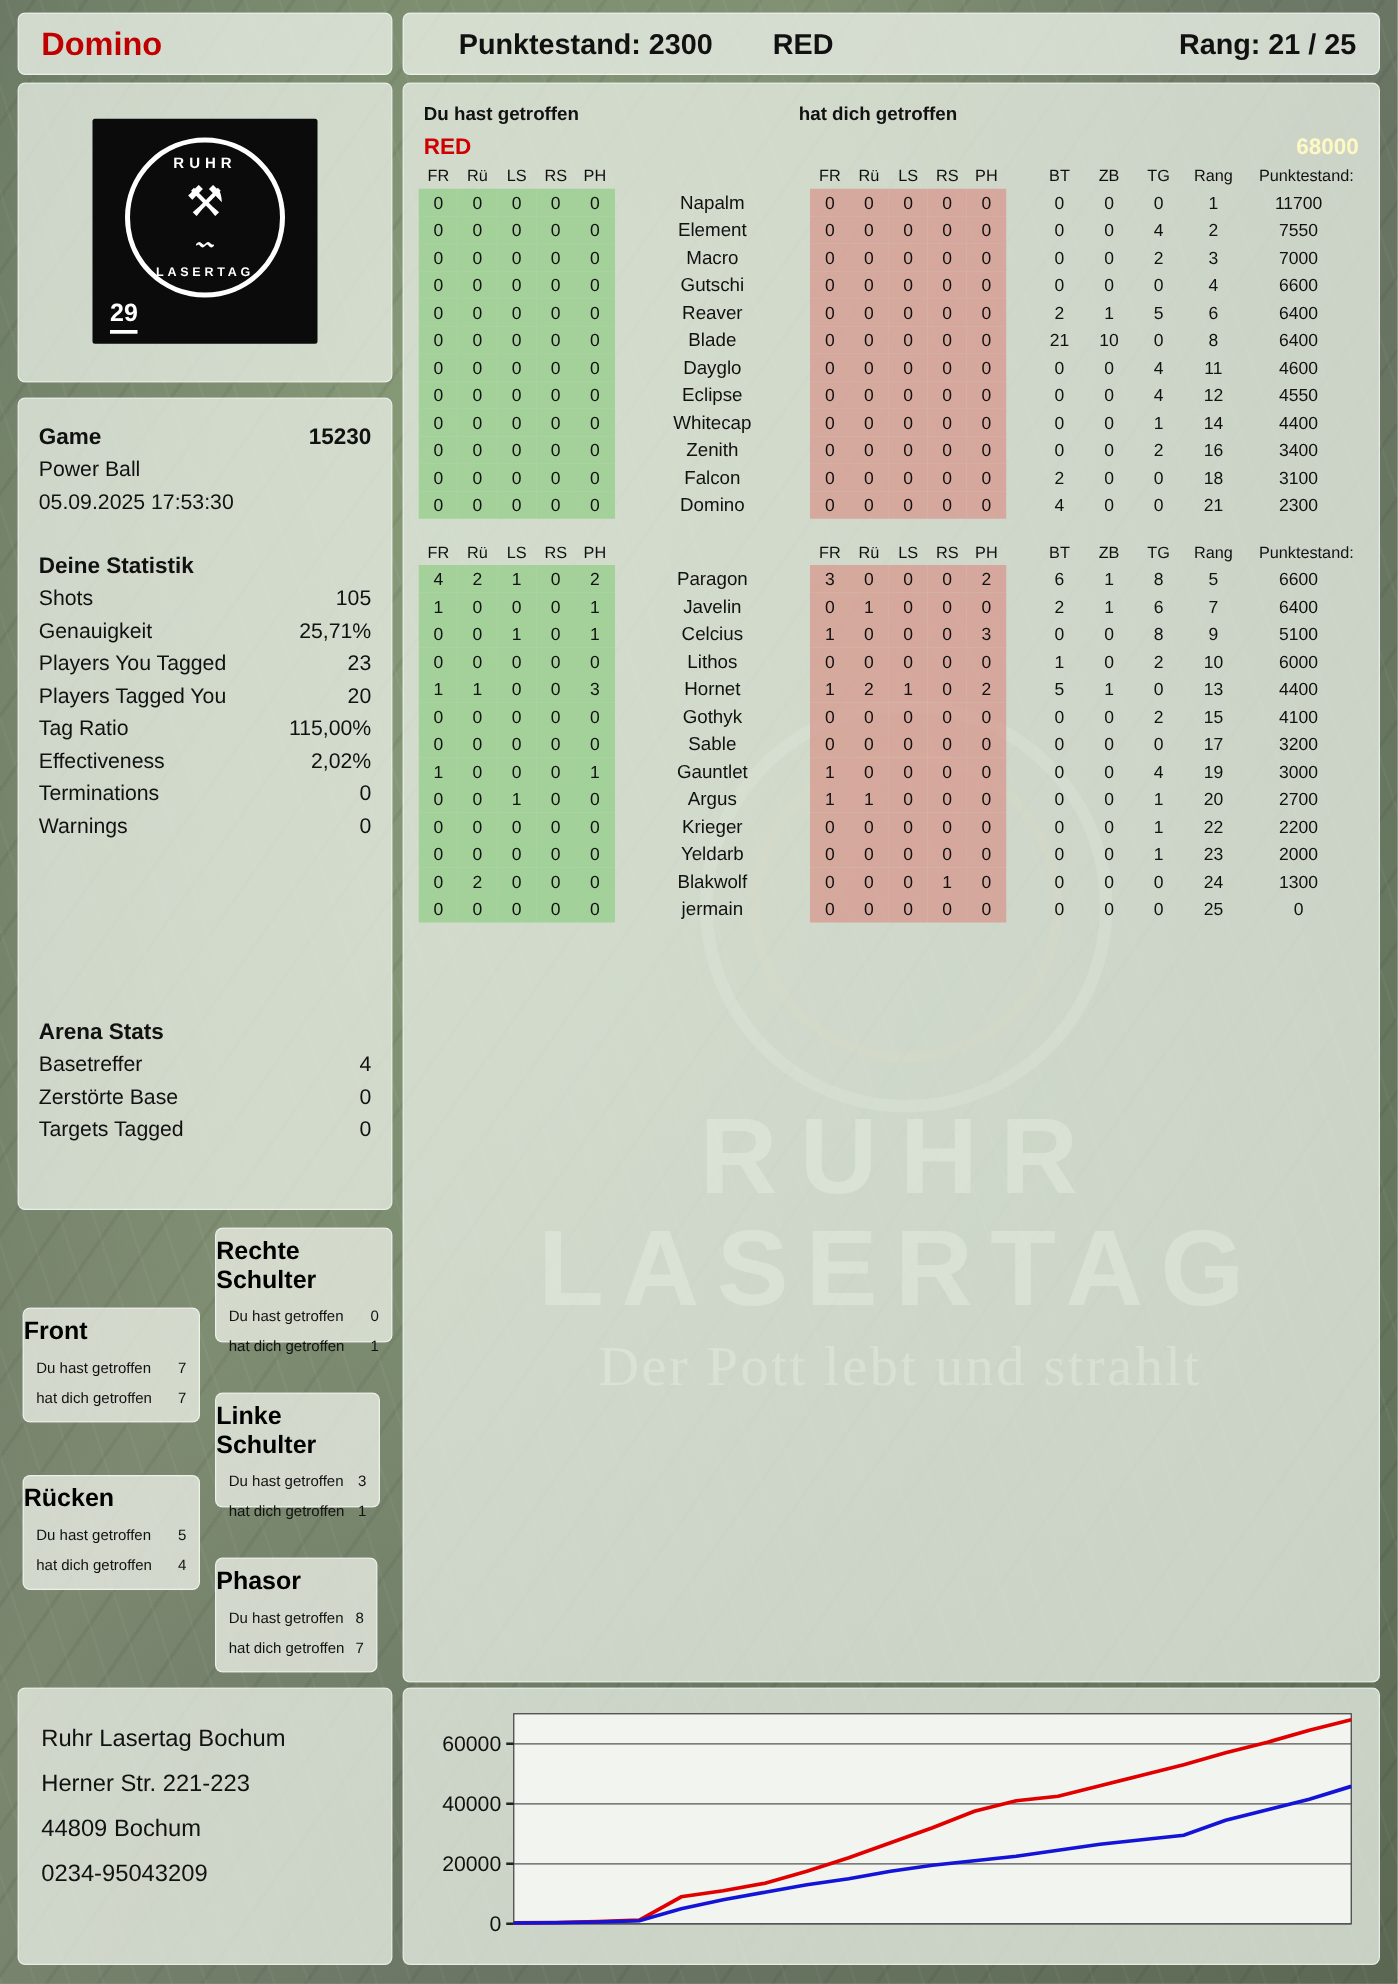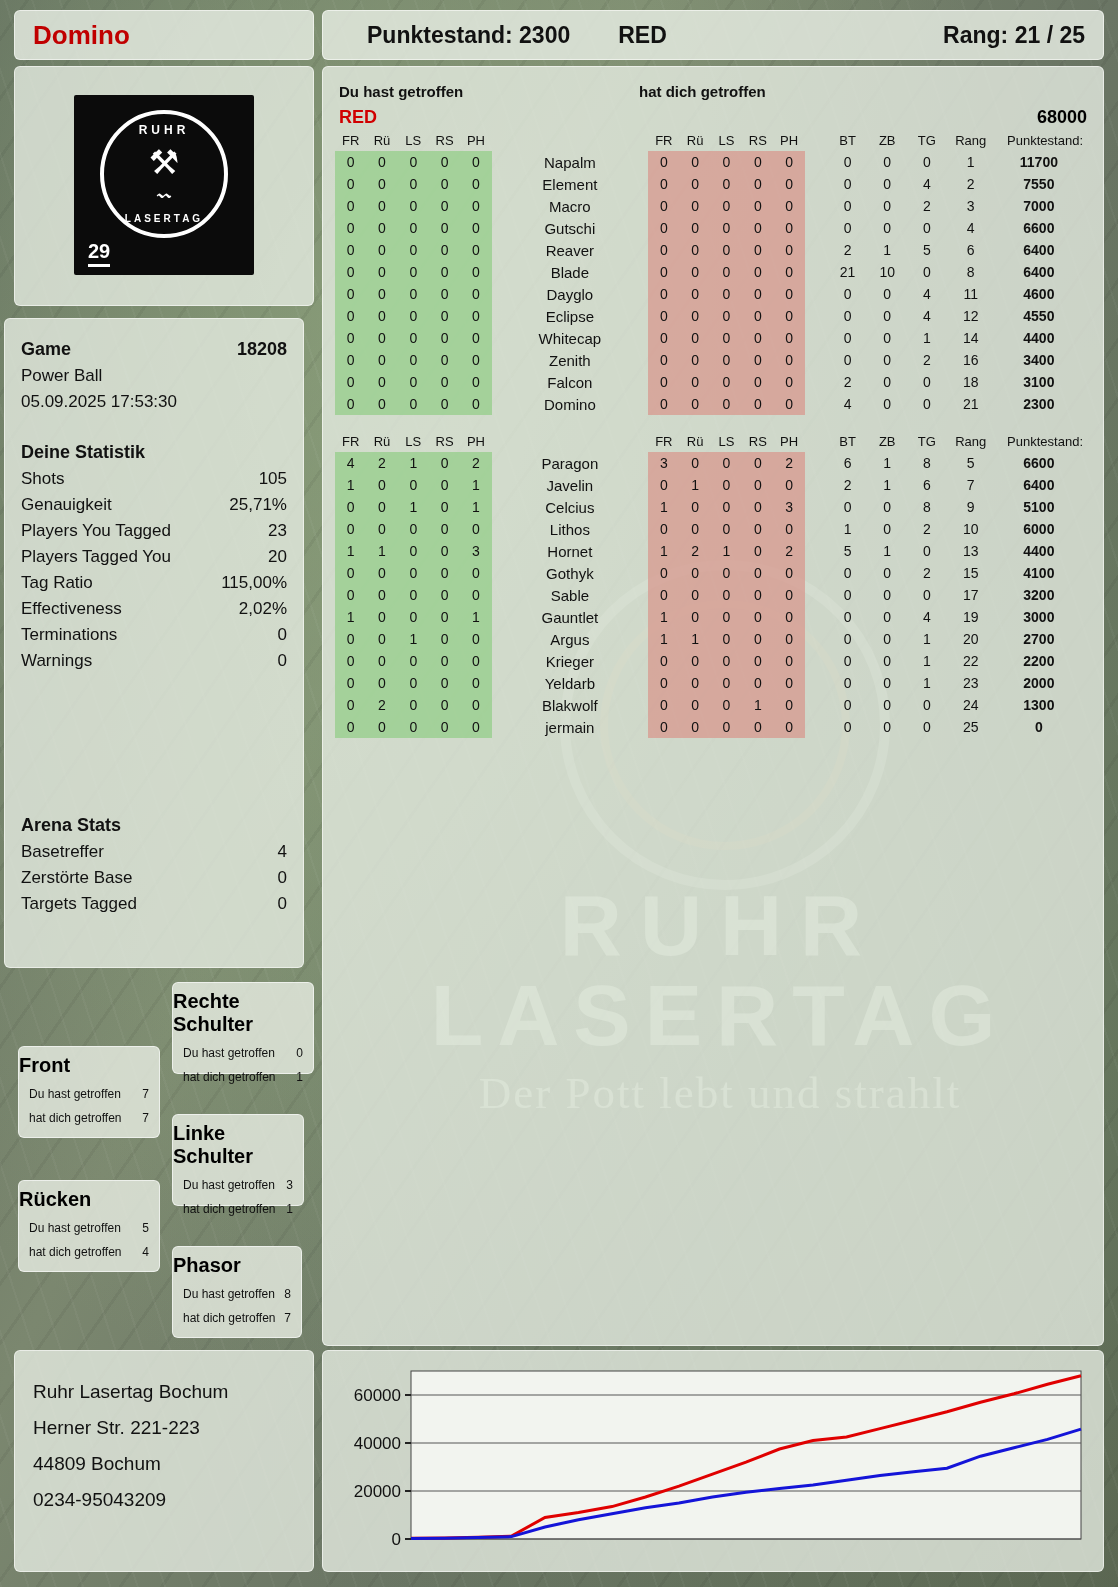--- a/index.html
+++ b/index.html
@@ -78,21 +78,21 @@
   .logo-ring .hammers{
     position:absolute; left:50%; top:40%; transform:translate(-50%,-50%);
     font-size:34px;color:#fff; line-height:1;
   }
   .logo-ring .ruhr{ position:absolute; left:50%; top:9px; transform:translateX(-50%); color:#fff;font-size:12px;font-weight:bold;letter-spacing:4px;}
   .logo-ring .ltag{ position:absolute; left:50%; bottom:10px; transform:translateX(-50%); color:#fff;font-size:10px;font-weight:bold;letter-spacing:3px;}
   .logo-ring .wave{ position:absolute; left:50%; bottom:30px; transform:translateX(-50%); color:#fff;font-size:14px;}
   .logo-num{ position:absolute; left:14px; bottom:8px; color:#fff;font-size:20px;font-weight:bold; border-bottom:3px solid #fff; padding-bottom:1px;}
 
   
-  #stats-panel{ left:4px; top:318px; width:300px; height:650px; padding:14px 16px;}
+  #stats-panel{ left:14px; top:318px; width:300px; height:650px; padding:14px 16px;}
   .srow{ display:flex; justify-content:space-between; font-size:17px; color:#111; margin:6px 0;}
   .shead{ font-weight:bold; font-size:18px;}
   .sgap{ height:18px;}
 
   
   .zone{ background:rgba(232,238,228,.80); border:1px solid rgba(255,255,255,.6); border-radius:6px; position:absolute; z-index:3;}
   .zone .zt{ text-align:left; font-weight:bold; font-size:20px; padding:7px 0 5px;}
   .zone .zr{ display:flex; justify-content:space-between; font-size:12px; padding:5px 10px; color:#111;}
   #zone-rs{ left:172px; top:982px; width:142px; height:92px;}
   #zone-front{ left:18px; top:1046px; width:142px; height:92px;}
@@ -113,21 +113,21 @@
 
   table.score{ border-collapse:collapse; width:100%; font-size:14px; color:#111;}
   table.score th{ font-weight:normal; font-size:13px; padding:1px 0 3px; text-align:center;}
   table.score td{ text-align:center; padding:1px 0; height:22px;}
   .c-green{ background:rgba(145,205,135,.72); width:30px;}
   .c-red{ background:rgba(216,150,140,.72); width:30px;}
   .c-name{ width:150px; text-align:center !important; font-size:15px;}
   .c-pad{ width:22px;}
   .c-num{ width:38px;}
   .c-rank{ width:46px;}
-  .c-score{ width:92px; text-align:center; padding-right:8px !important;font-weight:bold;}
+  .c-score{ width:92px; text-align:center; padding-right:8px !important;}
   .hdr-score{ text-align:right !important; padding-right:8px !important;}
 
   
   #chart-panel{ left:322px; top:1350px; width:782px; height:222px; padding:8px 10px;}
   .chart-wrap{ position:relative; width:100%; height:100%;}
   svg.chart{ display:block; }
 </style>
 </head>
 <body>
 
@@ -159,21 +159,21 @@
       <div class="wave">〰</div>
       <div class="ltag">LASERTAG</div>
     </div>
     <div class="logo-num">29</div>
   </div>
 </div>
 
 <div class="panel" id="stats-panel">
   <div class="srow shead">
     <span>Game</span>
-    <span>18208</span>
+    <span>15230</span>
   </div>
   <div class="srow">
       <span>Power Ball</span>
     </div>
   <div class="srow">
       <span>05.09.2025 17:53:30</span>
     </div>
   <div class="sgap"></div>
   <div class="srow shead">
       <span>Deine Statistik</span>
@@ -292,21 +292,21 @@
 </div>
 
 <div class="panel" id="scoreboard">
   <div class="col-head">
     <span class="ch-you">Du hast getroffen</span>
     <span class="ch-them">hat dich getroffen</span>
   </div>
   <div id="teams-container">
       <div class="team-line">
         <span style="color: rgb(208, 0, 0);">RED</span>
-        <span style="color: #000000;">68000</span>
+        <span style="color: #fef9c3;">68000</span>
       </div>
       <table class="score">
         <thead>
           <tr>
             <th class="c-green" style="background: transparent;">FR</th>
             <th class="c-green" style="background: transparent;">Rü</th>
             <th class="c-green" style="background: transparent;">LS</th>
             <th class="c-green" style="background: transparent;">RS</th>
             <th class="c-green" style="background: transparent;">PH</th>
             <th class="c-name"></th>

